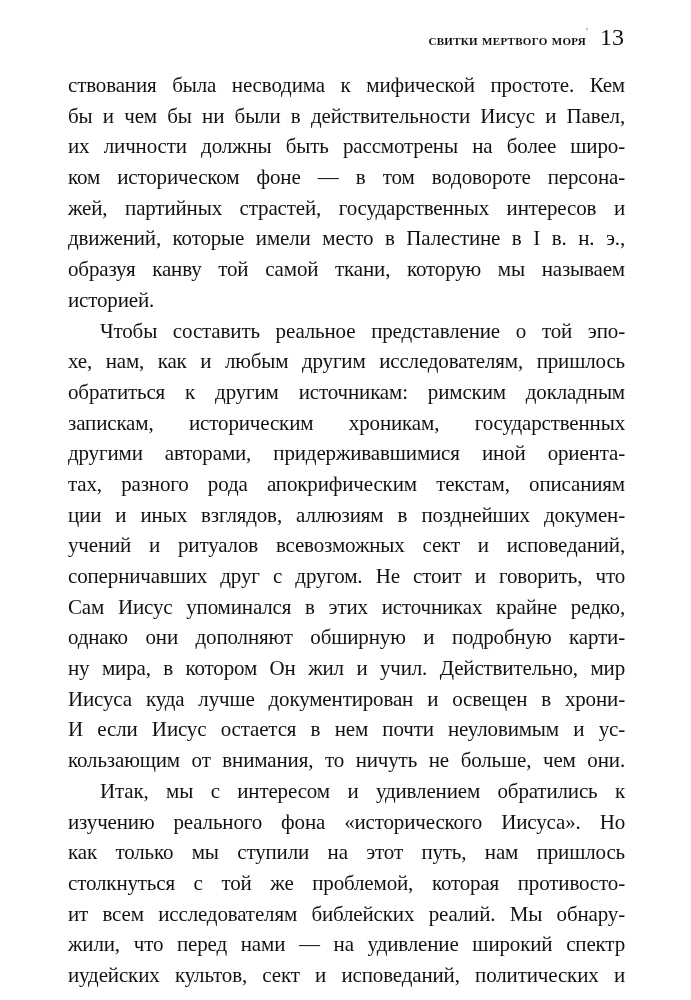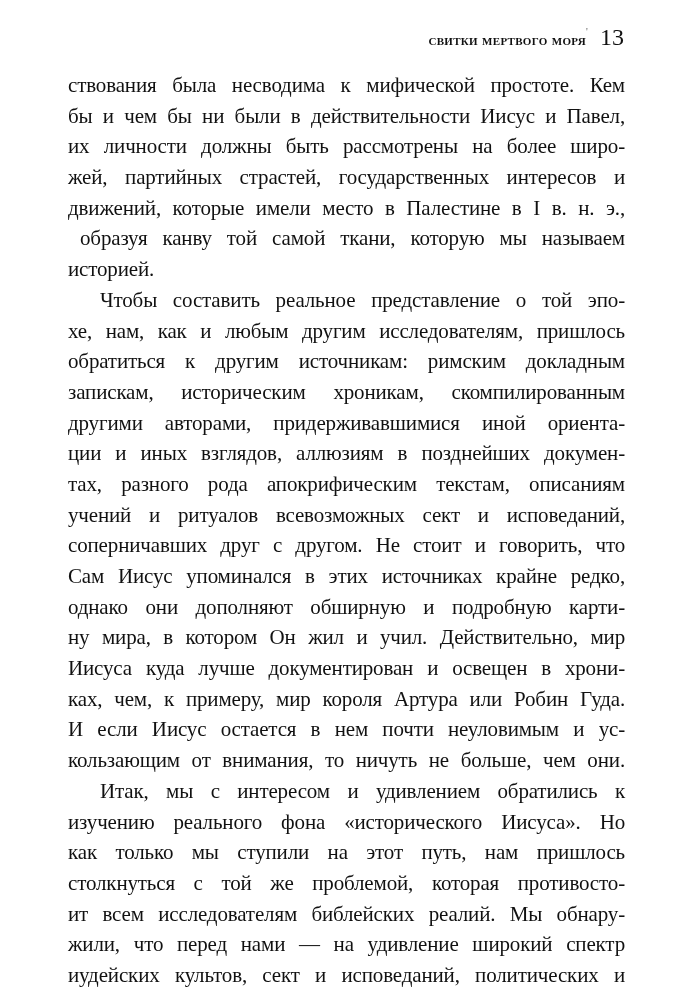--- a/index.html
+++ b/index.html
@@ -90,41 +90,41 @@
     <span class="running-mark">'</span>
     <span class="page-number">13</span>
   </div>
 
   <div class="body-text">
 
     <div class="paragraph">
       <div class="line"><span style="white-space: nowrap;">ствования была несводима к мифической простоте. Кем</span></div>
       <div class="line"><span style="white-space: nowrap;">бы и чем бы ни были в действительности Иисус и Павел,</span></div>
       <div class="line"><span style="white-space: nowrap;">их личности должны быть рассмотрены на более широ-</span></div>
+      <div class="line"><span style="white-space: nowrap;">ком историческом фоне — в том водовороте персона-</span></div>
       <div class="line"><span style="white-space: nowrap; font-family: Liberation Serif, serif;">жей, партийных страстей, государственных интересов и</span></div>
       <div class="line"><span style="white-space: nowrap;">движений, которые имели место в Палестине в I в. н. э.,</span></div>
-      <div class="line"><span style="white-space: nowrap; margin-left: 12px;">образуя канву той самой ткани, которую мы называем</span></div>
+      <div class="line"><span style="white-space: nowrap;">образуя канву той самой ткани, которую мы называем</span></div>
       <div class="line last"><span style="white-space: nowrap;">историей.</span></div>
     </div>
 
     <div class="paragraph">
       <div class="line indent"><span style="white-space: nowrap;">Чтобы составить реальное представление о той эпо-</span></div>
       <div class="line"><span style="white-space: nowrap;">хе, нам, как и любым другим исследователям, пришлось</span></div>
       <div class="line"><span style="white-space: nowrap;">обратиться к другим источникам: римским докладным</span></div>
-      <div class="line"><span style="white-space: nowrap;">запискам, историческим хроникам, скомпилированным</span></div>
+      <div class="line"><span style="white-space: nowrap;">запискам, историческим хроникам, государственных</span></div>
       <div class="line"><span style="white-space: nowrap;">другими авторами, придерживавшимися иной ориента-</span></div>
+      <div class="line"><span style="white-space: nowrap;">тах, разного рода апокрифическим текстам, описаниям</span></div>
       <div class="line"><span style="white-space: nowrap;">ции и иных взглядов, аллюзиям в позднейших докумен-</span></div>
-      <div class="line"><span style="white-space: nowrap;">тах, разного рода апокрифическим текстам, описаниям</span></div>
       <div class="line"><span style="white-space: nowrap; margin-top: 28px;">учений и ритуалов всевозможных сект и исповеданий,</span></div>
       <div class="line"><span style="white-space: nowrap;">соперничавших друг с другом. Не стоит и говорить, что</span></div>
       <div class="line"><span style="white-space: nowrap;">Сам Иисус упоминался в этих источниках крайне редко,</span></div>
       <div class="line"><span style="white-space: nowrap;">однако они дополняют обширную и подробную карти-</span></div>
       <div class="line"><span style="white-space: nowrap;">ну мира, в котором Он жил и учил. Действительно, мир</span></div>
       <div class="line"><span style="white-space: nowrap;">Иисуса куда лучше документирован и освещен в хрони-</span></div>
-      <div class="line"><span style="white-space: nowrap;">ках, чем, к примеру, мир короля Артура или Робин Гуда.</span></div>
       <div class="line"><span style="white-space: nowrap;">И если Иисус остается в нем почти неуловимым и ус-</span></div>
       <div class="line"><span style="white-space: nowrap; word-spacing: 0.002px;">кользающим от внимания, то ничуть не больше, чем они.</span></div>
     </div>
 
     <div class="paragraph">
       <div class="line indent"><span style="white-space: nowrap;">Итак, мы с интересом и удивлением обратились к</span></div>
       <div class="line"><span style="white-space: nowrap;">изучению реального фона «исторического Иисуса». Но</span></div>
       <div class="line"><span style="white-space: nowrap;">как только мы ступили на этот путь, нам пришлось</span></div>
       <div class="line"><span style="white-space: nowrap; margin-top: 40px;">столкнуться с той же проблемой, которая противосто-</span></div>
       <div class="line"><span style="white-space: nowrap;">ит всем исследователям библейских реалий. Мы обнару-</span></div>

